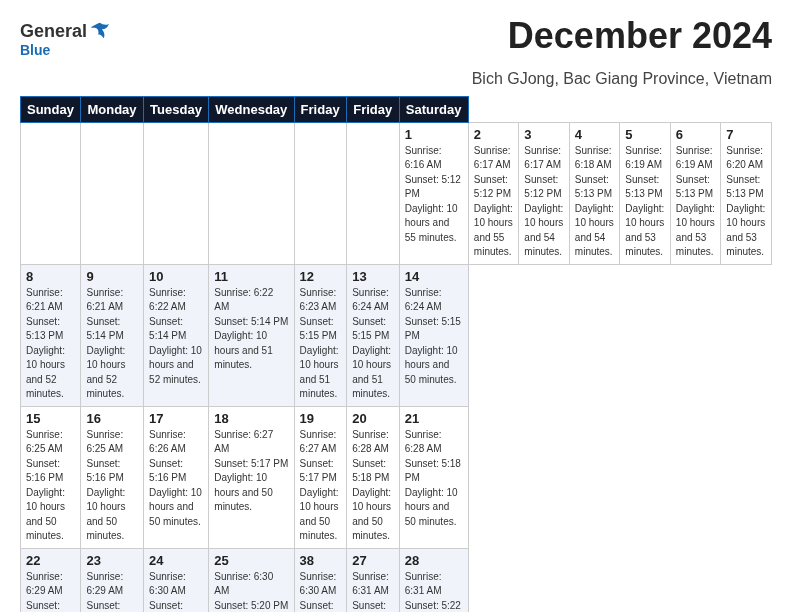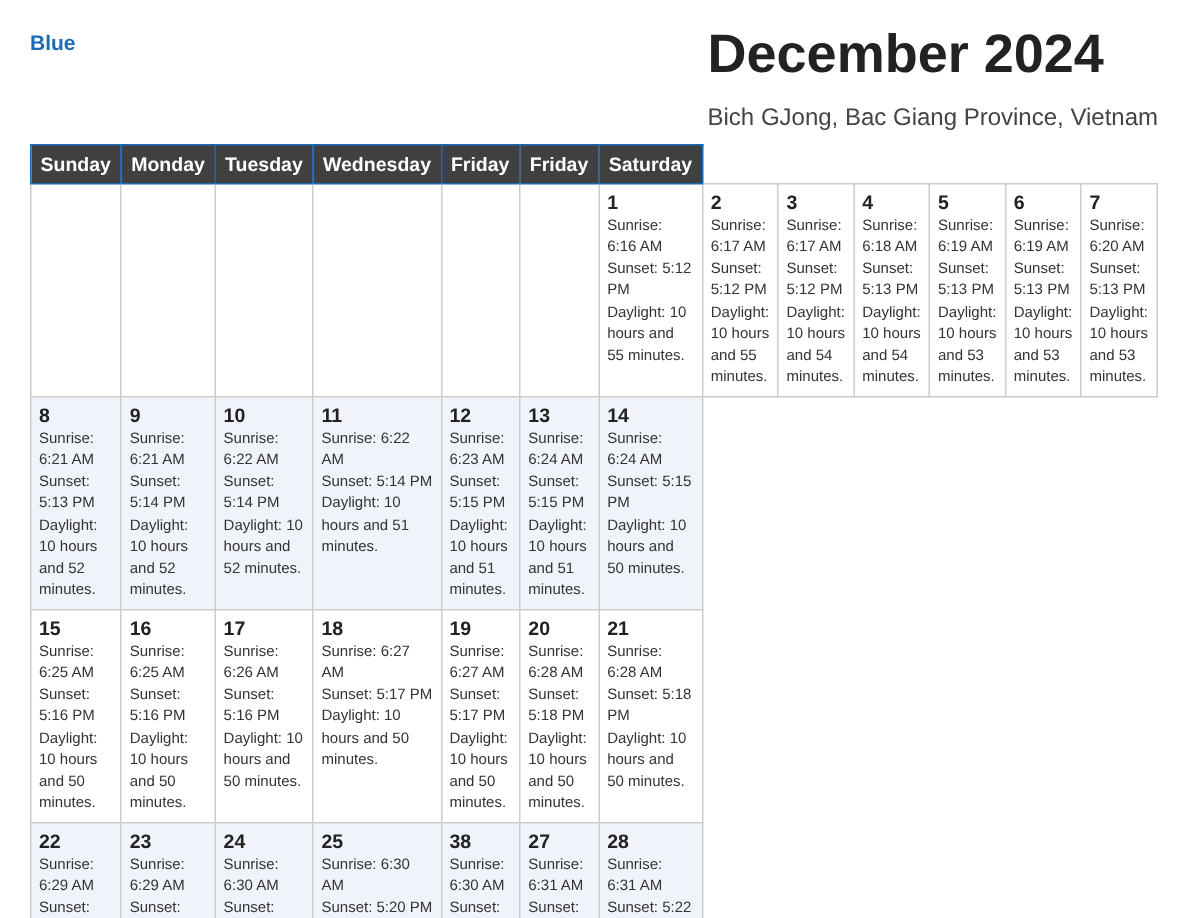--- a/index.html
+++ b/index.html
@@ -41,40 +41,40 @@
       font-size: 14px;
       font-weight: bold;
       color: #1a6bb5;
     }
     .logo-icon {
       width: 22px;
       height: 22px;
       margin-left: 2px;
     }
     .title-section {
-      text-align: left;
+      text-align: right;
     }
     .month-title {
       font-size: 36px;
       font-weight: bold;
       color: #222;
       line-height: 1.1;
     }
     .location-title {
       font-size: 16px;
       color: #444;
       margin-top: 14px;
     }
     .calendar-table {
       width: 100%;
       border-collapse: collapse;
       font-size: 10.5px;
     }
     .calendar-table th {
-      background: #404040;
+      background: #0f172a;
       color: #fff;
       text-align: left;
       padding: 5px 6px;
       font-size: 13px;
       font-weight: bold;
       border: 1px solid #1a6bb5;
     }
     .calendar-table td {
       border: 1px solid #ccc;
       vertical-align: top;
@@ -101,20 +101,26 @@
     .empty-cell {
       background: #fff !important;
     }
   </style>
 </head>
 <body>
 
 <div class="page">
   <div class="header">
     <div class="logo">
+      <div class="logo-text">
+        <span class="logo-general">General</span>
+        <svg class="logo-icon" viewBox="0 0 24 24" xmlns="http://www.w3.org/2000/svg">
+          <path d="M12 3 C14 5, 20 6, 22 4 C20 8, 18 10, 14 10 C16 12, 18 16, 16 20 C14 17, 12 15, 10 16 C11 13, 10 10, 8 9 C6 8, 4 9, 2 8 C5 6, 9 4, 12 3Z" fill="#1a6bb5"></path>
+        </svg>
+      </div>
       <span class="logo-blue">Blue</span>
     </div>
     <div class="title-section">
       <div class="month-title">December 2024</div>
       <div class="location-title">Bich GJong, Bac Giang Province, Vietnam</div>
     </div>
   </div>
 
   <table class="calendar-table">
     <thead>

